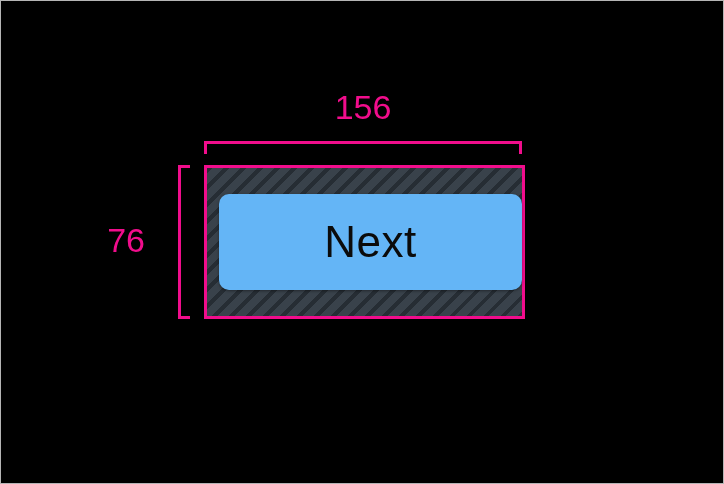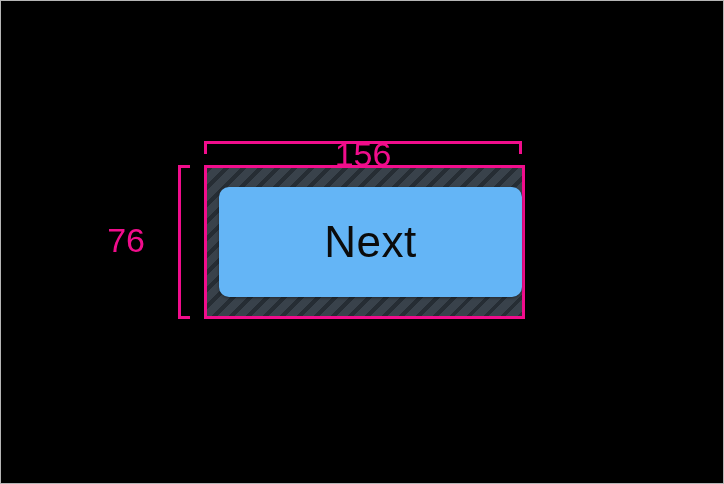--- a/index.html
+++ b/index.html
@@ -22,21 +22,20 @@
   .width-label {
     position: absolute;
     left: 203px;
     top: 86px;
     width: 318px;
     text-align: center;
     font-size: 34px;
     line-height: 40px;
     font-weight: 400;
     color: var(--annotation-pink, #F10D8C);
-    margin-top: 47px;
   }
 
   .width-bracket {
     position: absolute;
     left: 203px;
     top: 140px;
     width: 318px;
     height: 13px;
     border-top: 3px solid var(--annotation-pink, #F10D8C);
     border-left: 3px solid var(--annotation-pink, #F10D8C);
@@ -83,21 +82,21 @@
       var(--hatch-base, #39424B) 12px
     );
     display: flex;
     align-items: center;
     justify-content: center;
   }
 
   
   .next-button {
     width: 100%;
-    height: 110px;
+    height: 96px;
     border: none;
     border-radius: 10px;
     background: var(--button-blue, #64B5F6);
     color: var(--button-text, #0B0B0B);
     font-family: "Liberation Sans", sans-serif;
     font-size: 44px;
     font-weight: 500;
     letter-spacing: 0.5px;
     cursor: pointer;
     box-shadow: 0 1px 3px rgba(0,0,0,0.4);

